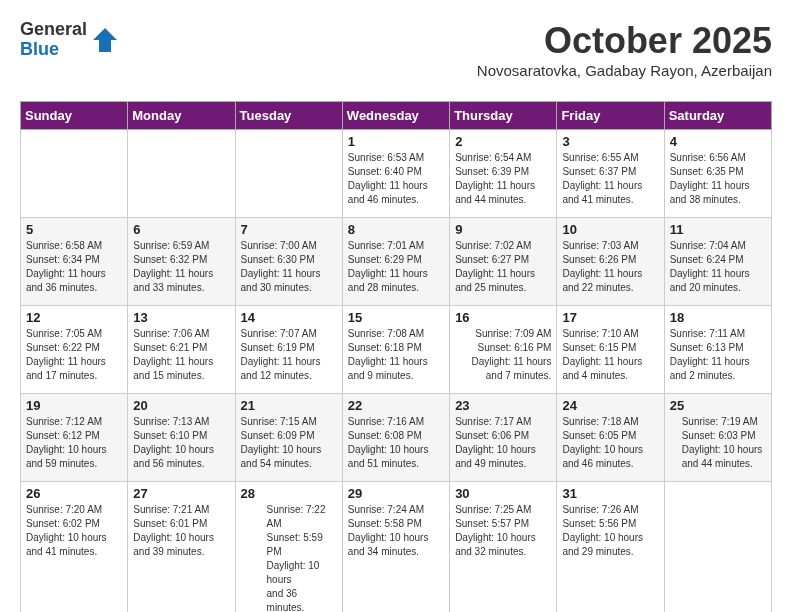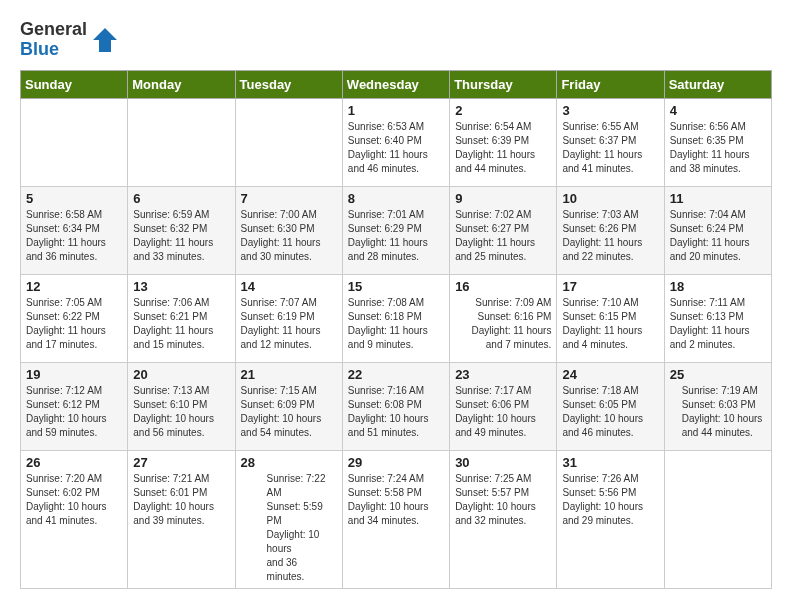--- a/index.html
+++ b/index.html
@@ -10,21 +10,21 @@
       min-height: 612px;
     }
     .page {
       width: 792px;
       padding: 20px 20px 20px 20px;
     }
     .header {
       display: flex;
       justify-content: space-between;
       align-items: flex-start;
-      margin-bottom: 10px;
+      margin-bottom: 22px;
     }
     .logo {
       display: flex;
       align-items: center;
     }
     .logo-text {
       display: flex;
       flex-direction: column;
       line-height: 1.1;
     }
@@ -54,21 +54,21 @@
     .location {
       font-size: 15px;
       color: #333;
     }
     .calendar {
       width: 100%;
       border-collapse: collapse;
       border: 1px solid #ccc;
     }
     .calendar th {
-      background-color: #4d7c0f;
+      background-color: #701a75;
       color: #fff;
       font-size: 13px;
       font-weight: bold;
       padding: 6px 4px;
       text-align: left;
       border: 1px solid #aaa;
     }
     .calendar td {
       width: calc(100% / 7);
       vertical-align: top;
@@ -103,20 +103,24 @@
 <div class="page">
   <div class="header">
     <div class="logo">
       <div class="logo-text">
         <span class="logo-general">General</span>
         <span class="logo-blue">Blue</span>
       </div>
       <svg class="logo-icon" viewBox="0 0 28 28">
         <polygon points="14,2 26,14 20,14 20,26 8,26 8,14 2,14" fill="#1a6fb5"></polygon>
       </svg>
+    </div>
+    <div class="title-area">
+      <div class="month-title">October 2025</div>
+      <div class="location">Novosaratovka, Gadabay Rayon, Azerbaijan</div>
     </div>
   </div>
 
   <table class="calendar">
     <thead>
       <tr>
         <th>Sunday</th>
         <th>Monday</th>
         <th>Tuesday</th>
         <th>Wednesday</th>

